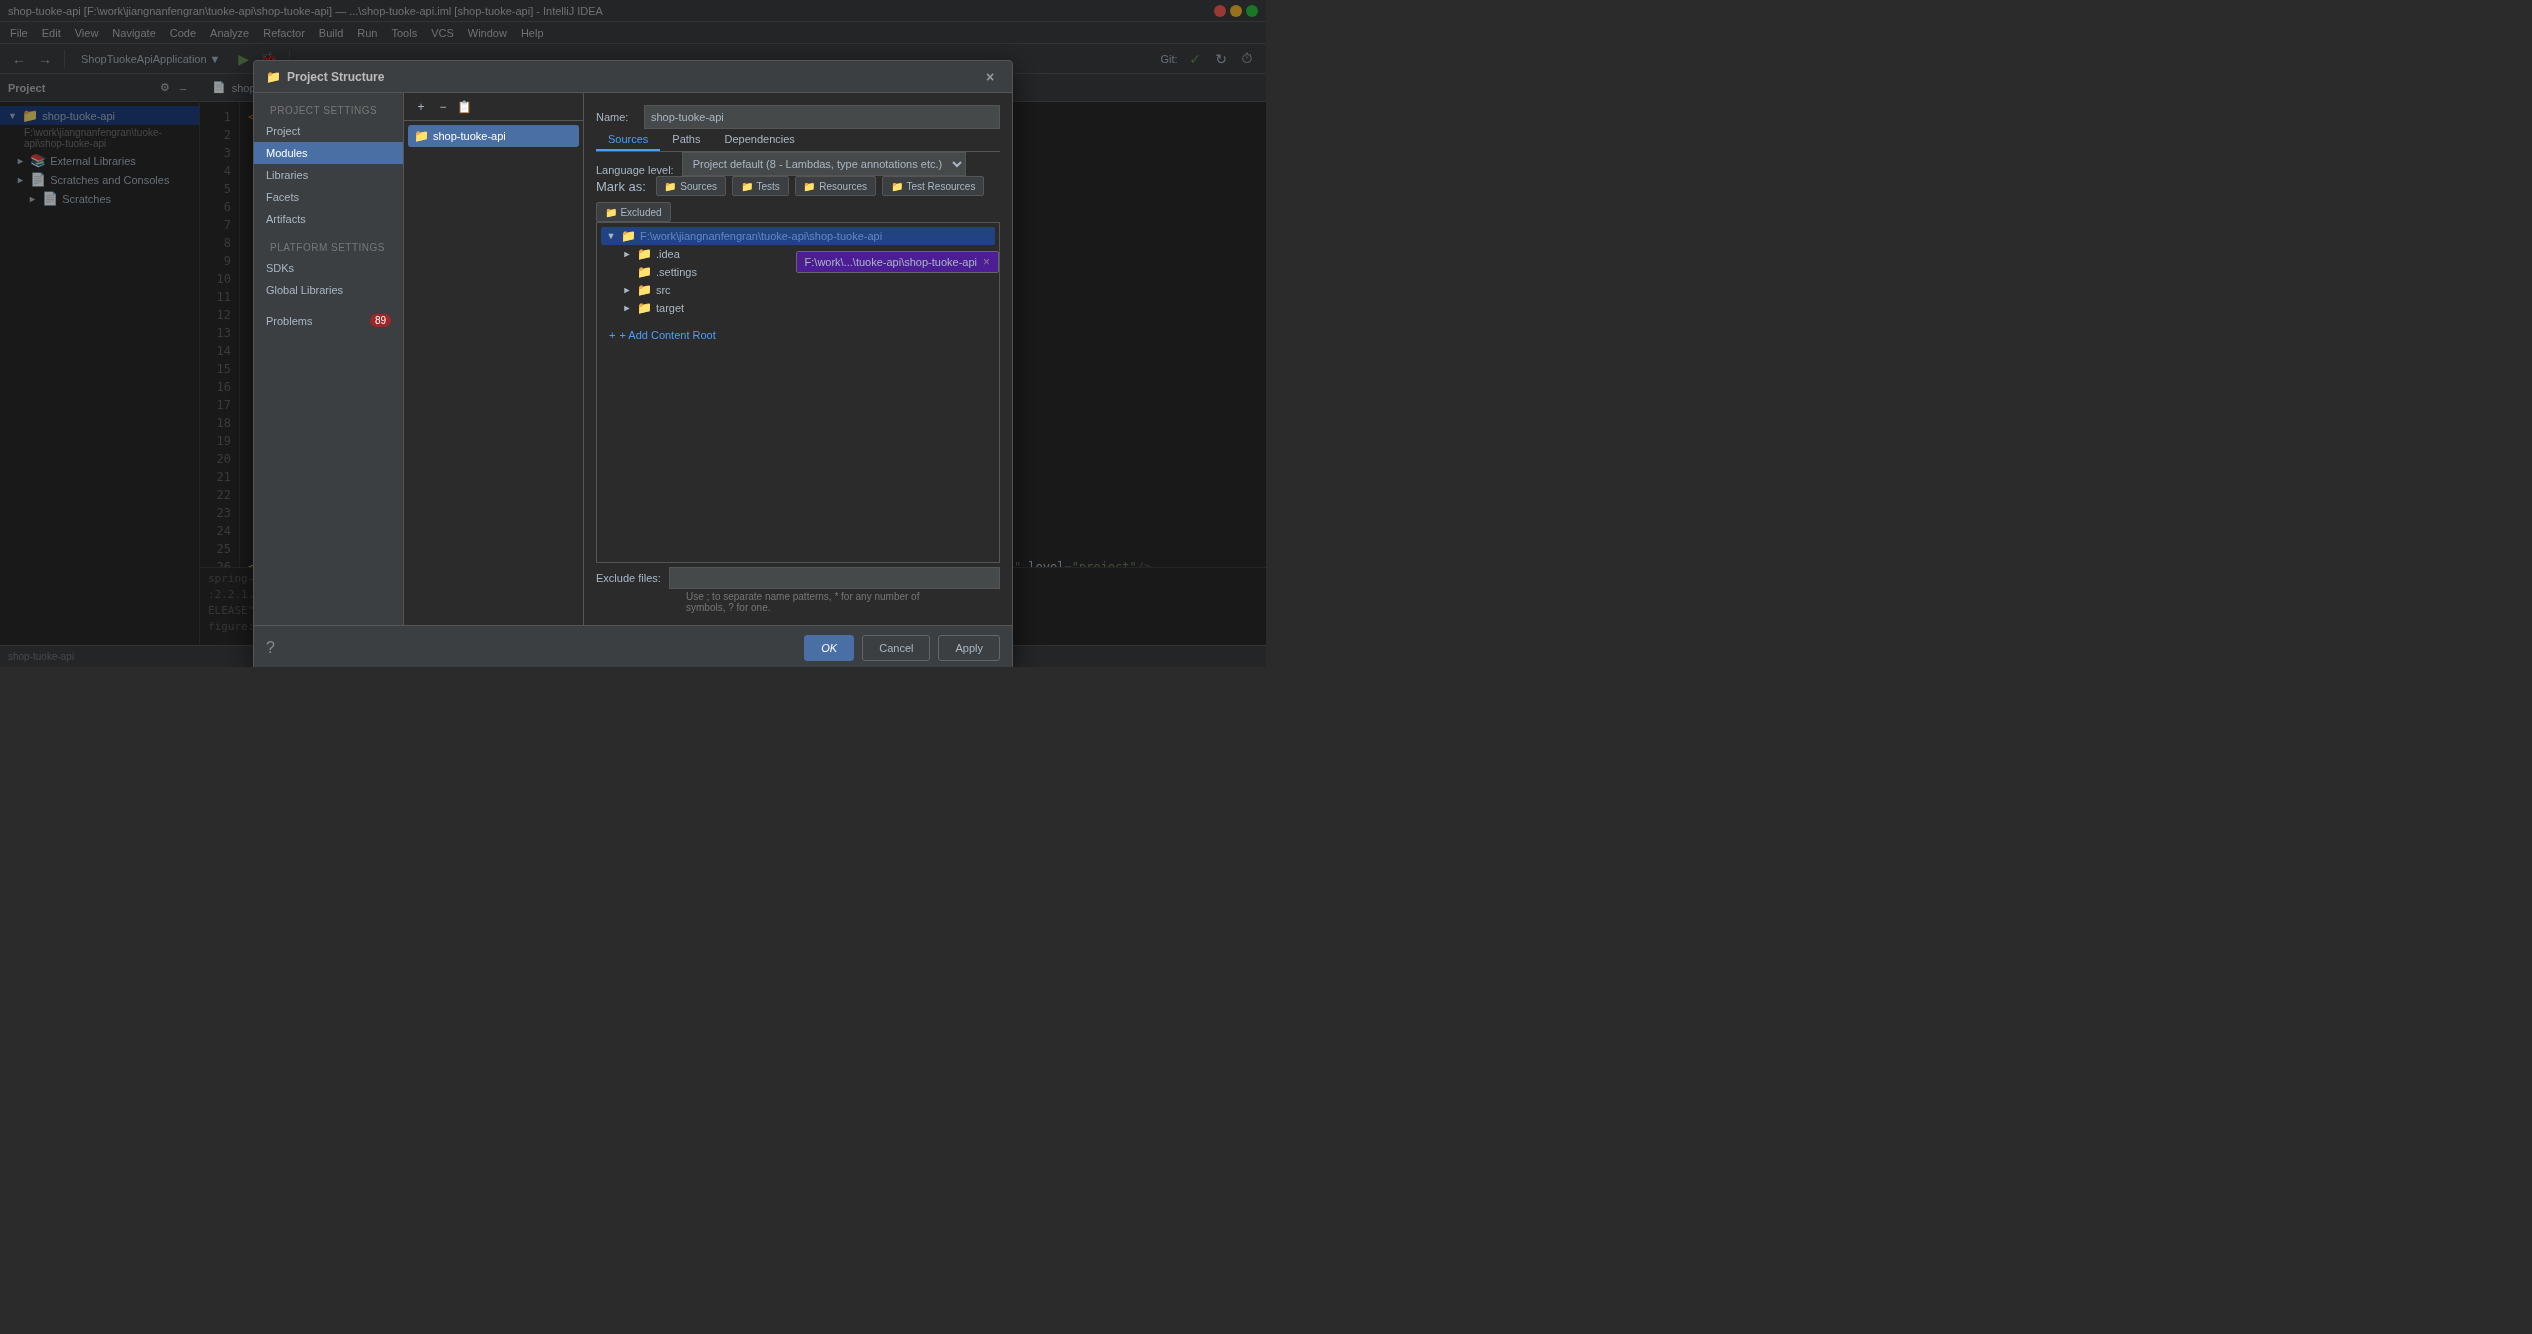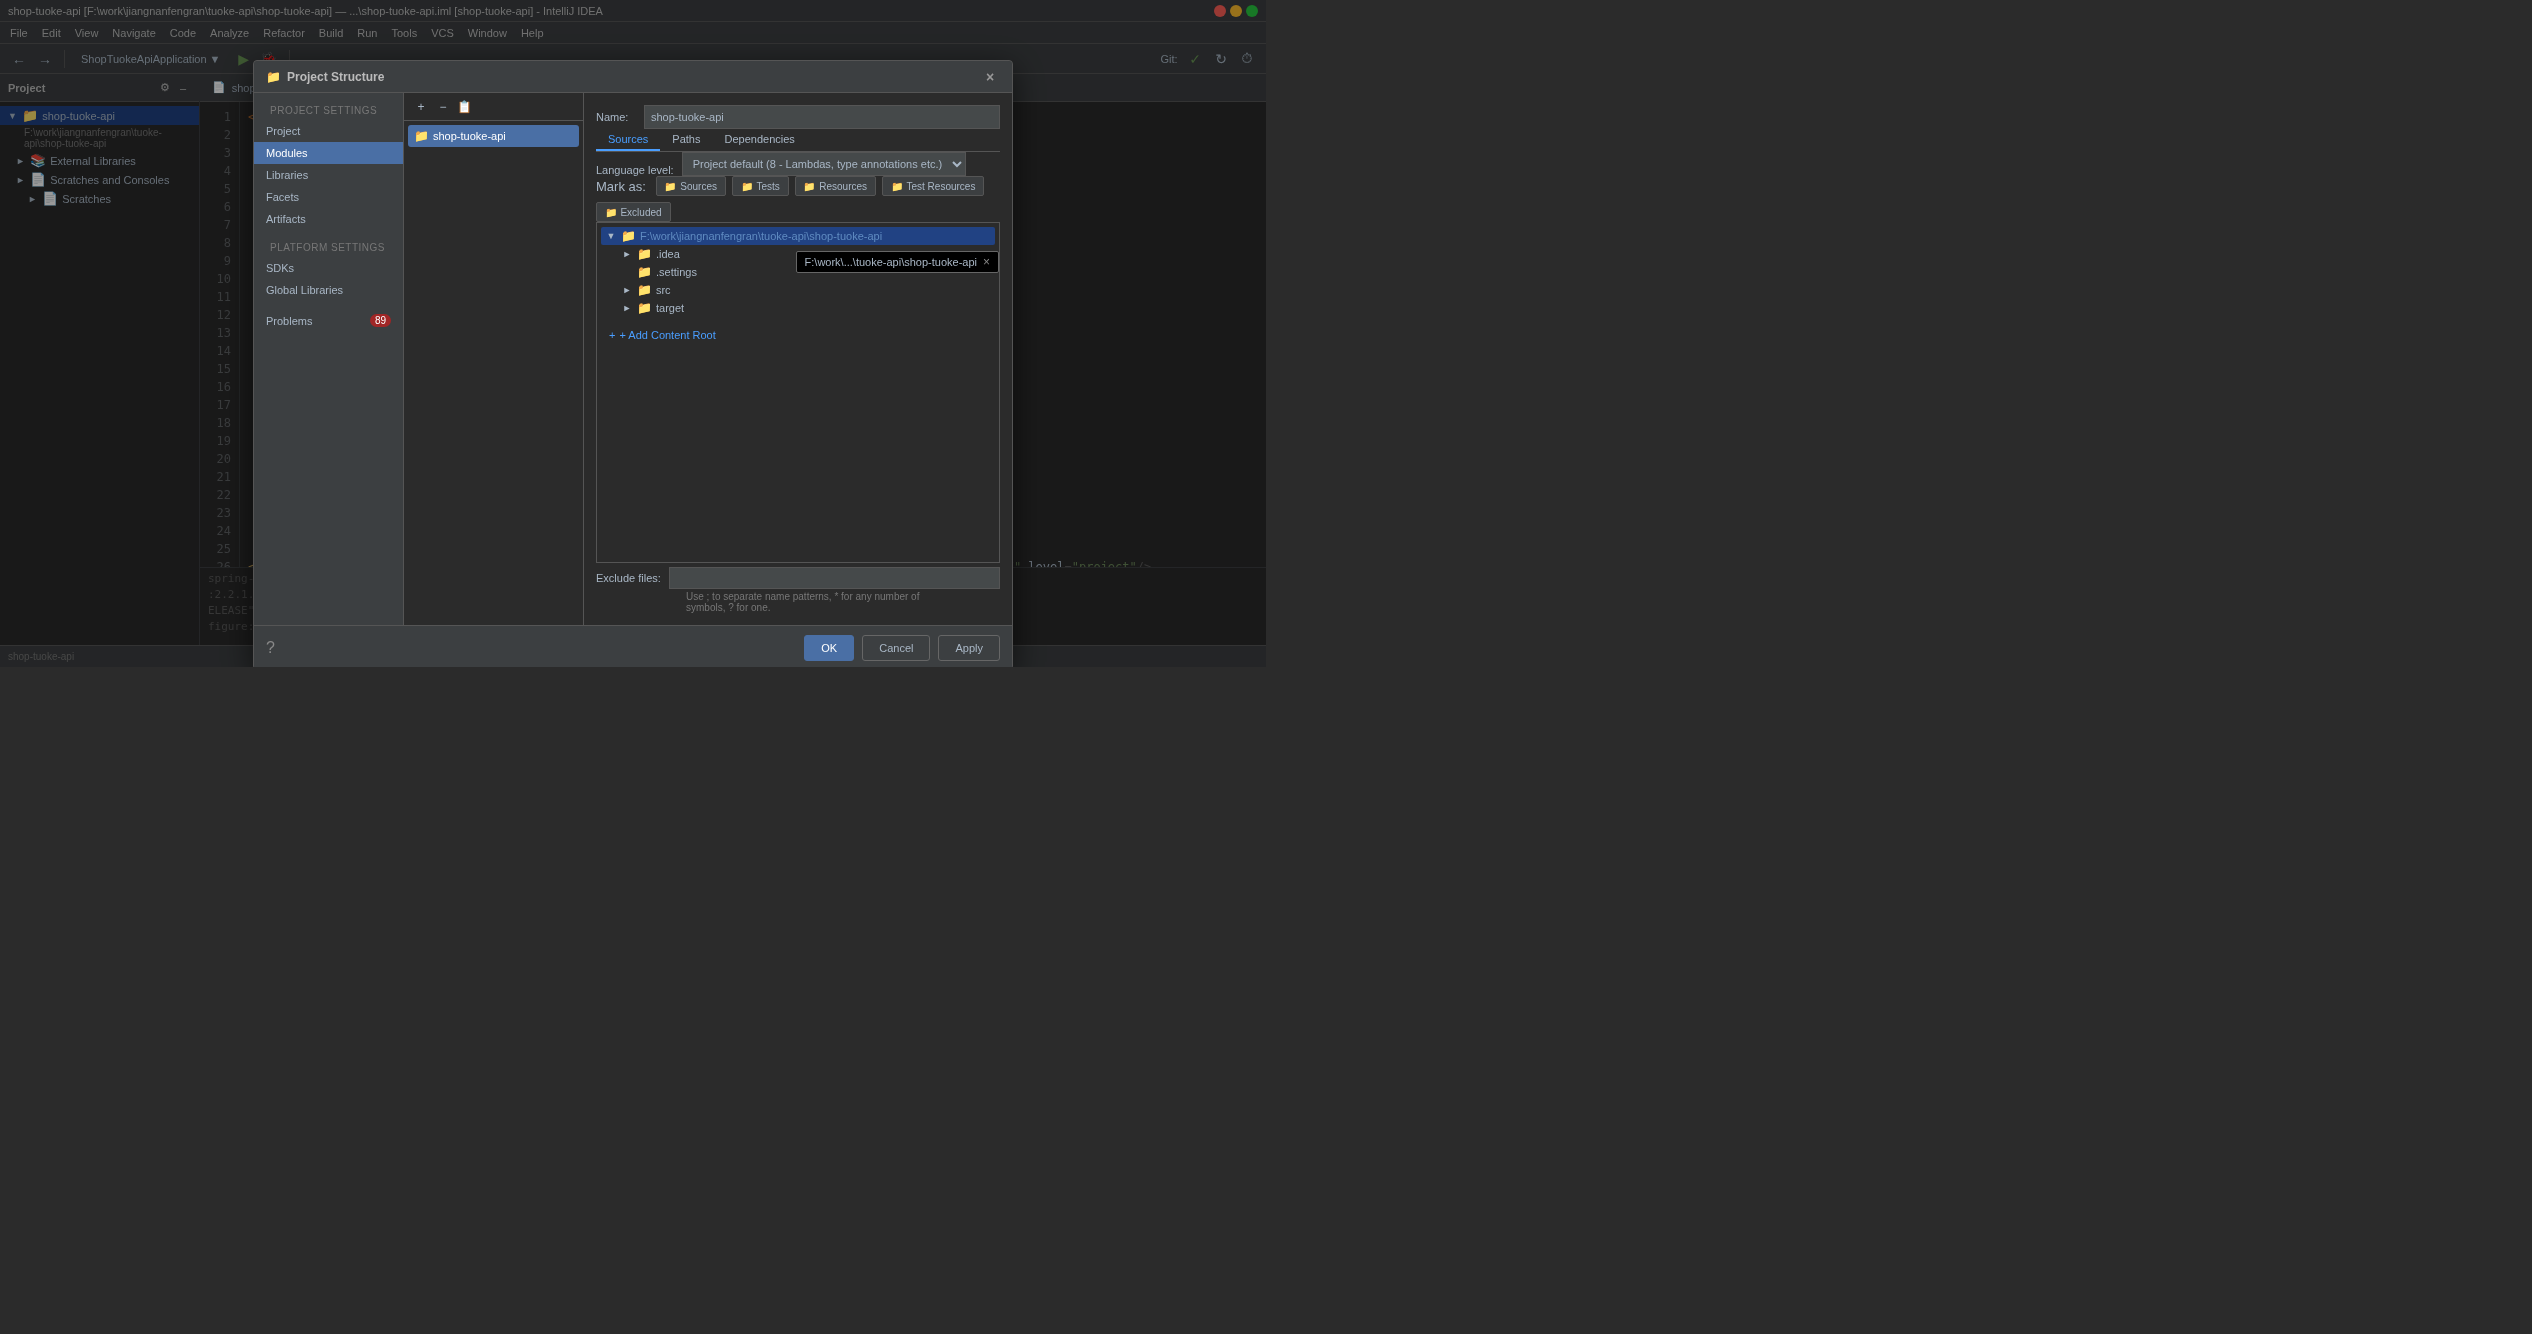--- a/index.html
+++ b/index.html
@@ -410,21 +410,21 @@
     .ft-arrow { font-size: 9px; width: 12px; text-align: center; }
     .ft-icon { font-size: 12px; }
     .ft-label { color: #a9b7c6; }
     .ft-label.blue { color: #5f8bc1; }
 
     
     .path-tooltip {
       position: absolute;
       top: 28px;
       right: 0;
-      background: #000000;
+      background: #4c1d95;
       border: 1px solid #666;
       padding: 3px 8px;
       font-size: 11px;
       color: #a9b7c6;
       display: flex;
       align-items: center;
       gap: 6px;
       border-radius: 2px;
       white-space: nowrap;
     }
@@ -484,20 +484,21 @@
       cursor: pointer;
       border-radius: 3px;
       display: flex;
       align-items: center;
       justify-content: center;
     }
     .btn-ok {
       background: #4a6fa5;
       border: 1px solid #4a6fa5;
       color: #fff;
+      font-style: italic;
     }
     .btn-cancel {
       background: #3c3f41;
       border: 1px solid #666;
       color: #a9b7c6;
     }
     .btn-apply {
       background: #3c3f41;
       border: 1px solid #666;
       color: #a9b7c6;

